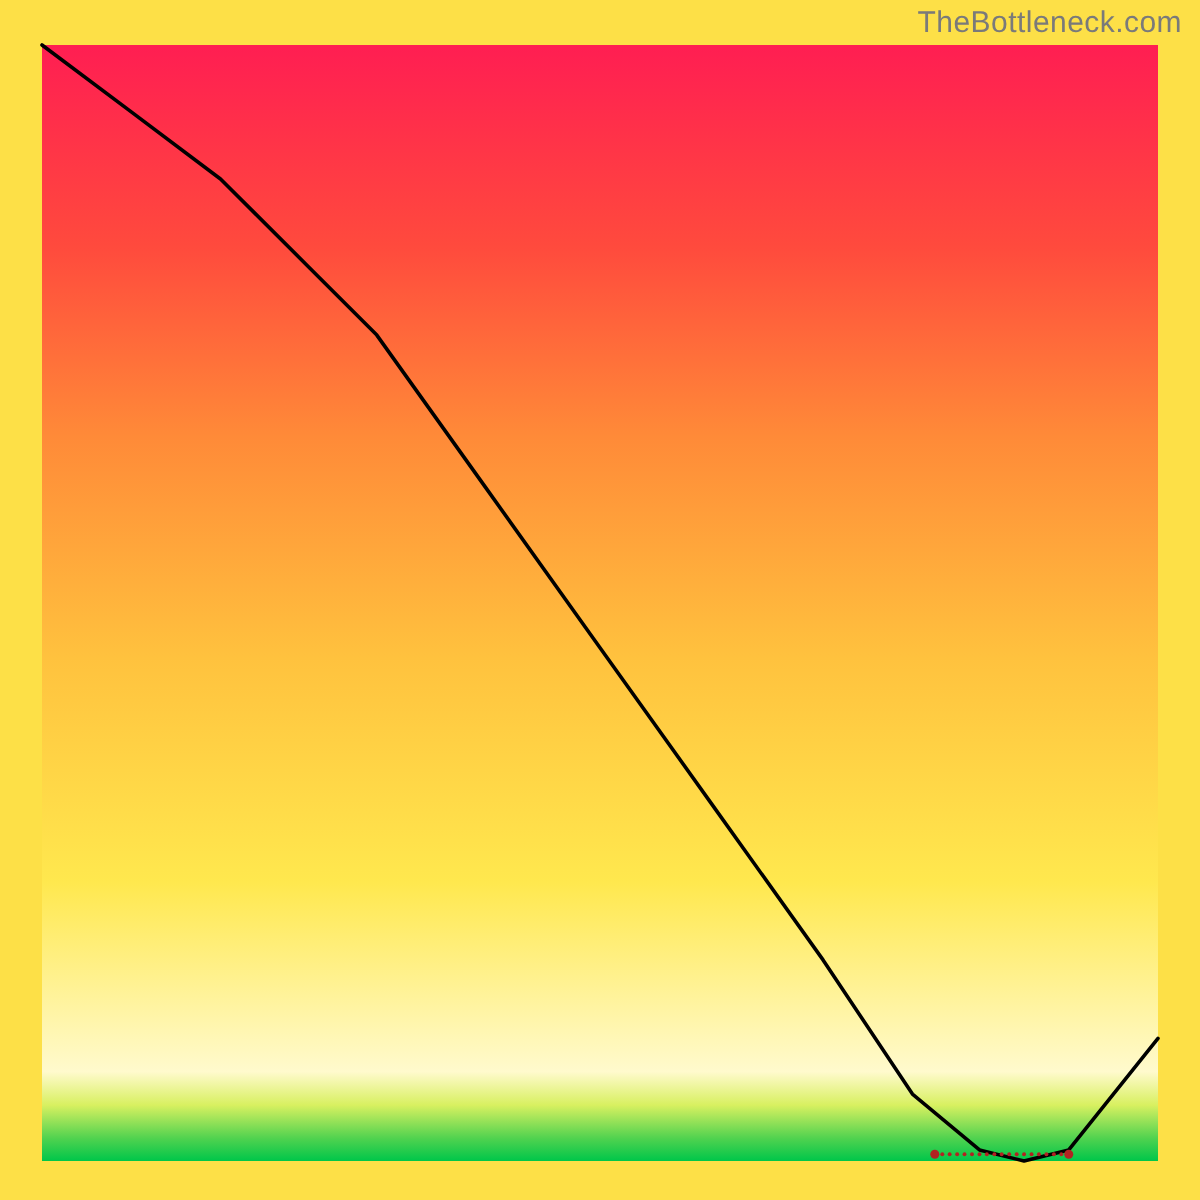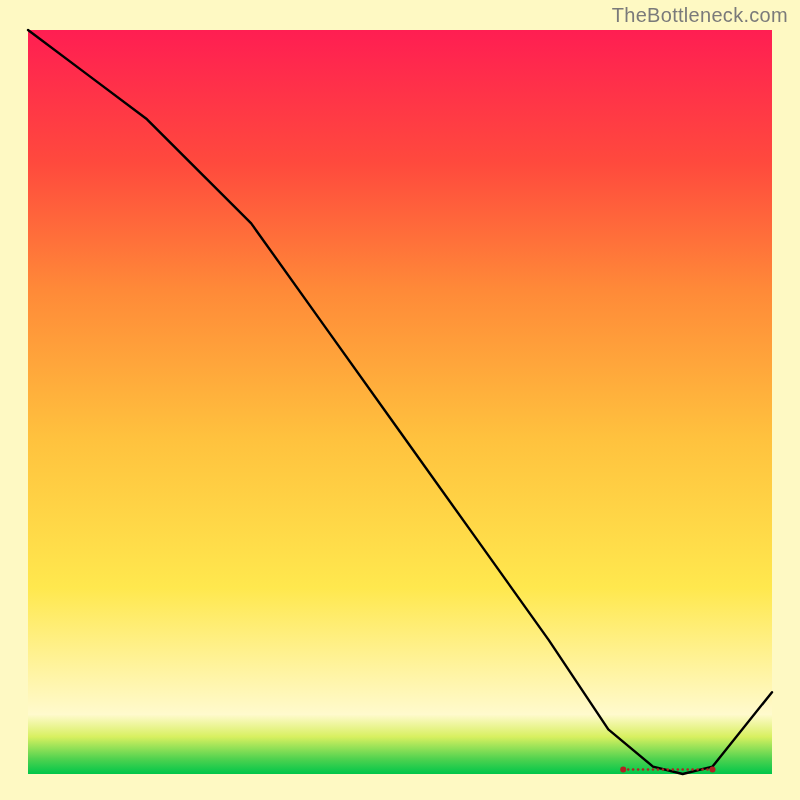--- a/index.html
+++ b/index.html
@@ -8,21 +8,21 @@
     width: 800px;
     height: 800px;
     background: #000;
     font-family: Arial, Helvetica, sans-serif;
     overflow: hidden;
   }
   .wrap {
     position: relative;
     width: 800px;
     height: 800px;
-    background: #fef9c3;
+    background: #fde047;
   }
   .watermark {
     position: absolute;
     top: 4px;
     right: 12px;
     color: #7a7a7a;
     font-size: 20px;
     font-weight: 500;
     letter-spacing: 0.3px;
   }

